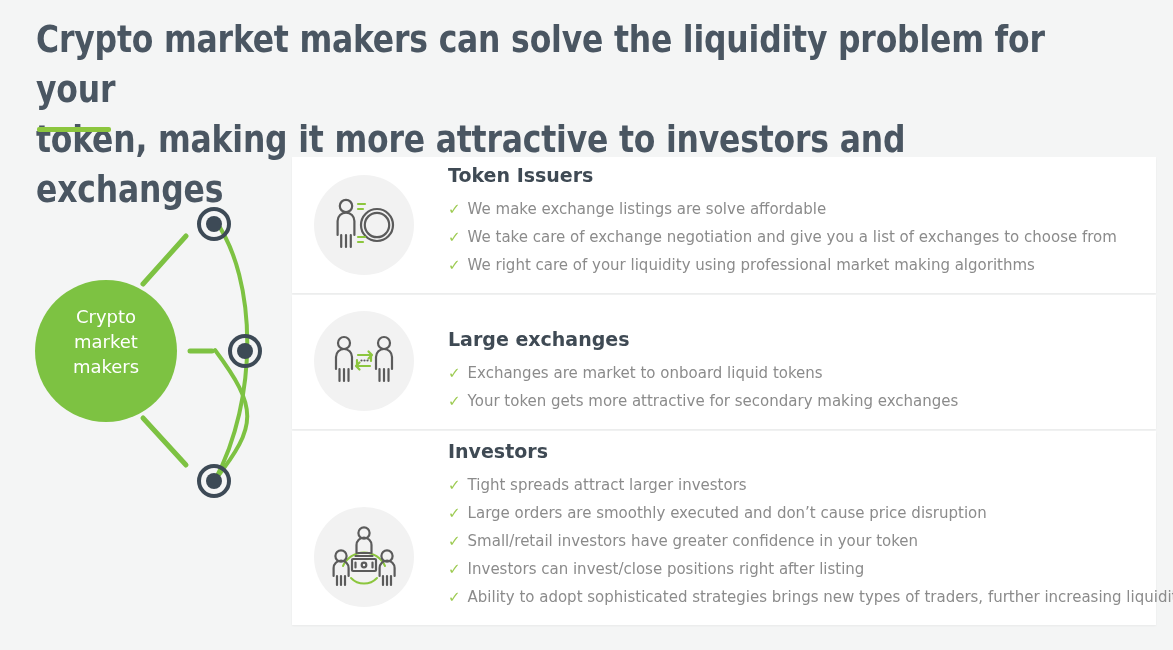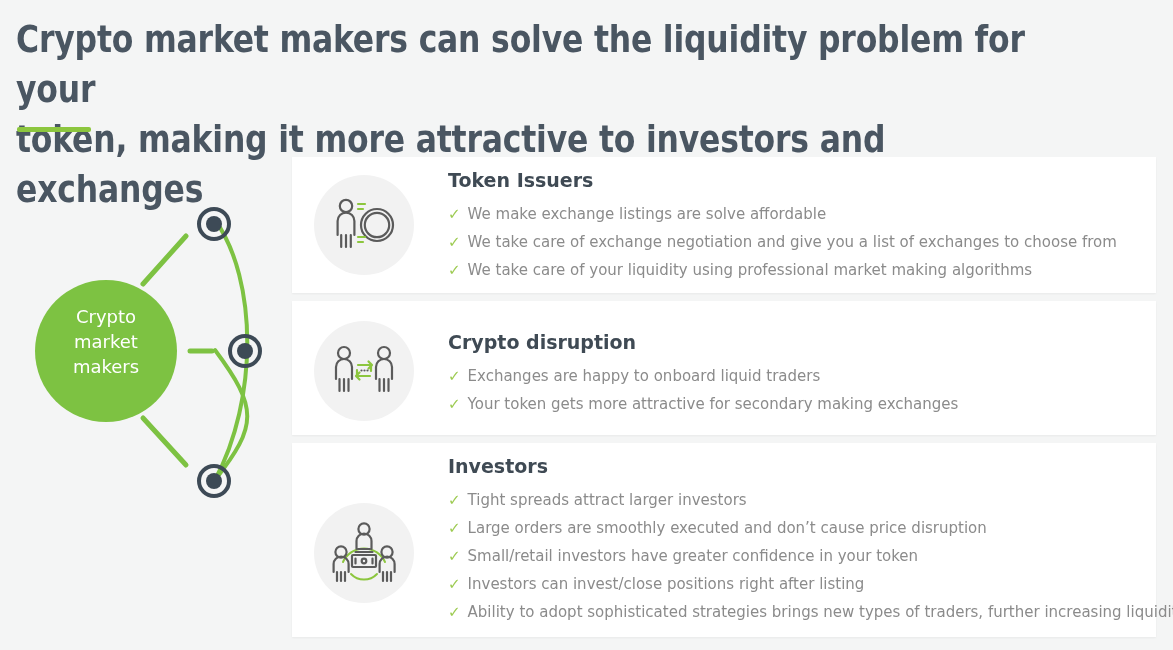--- a/index.html
+++ b/index.html
@@ -12,21 +12,21 @@
     height: 650px;
     background: #f4f5f5;
     font-family: "Liberation Sans", sans-serif;
     overflow: hidden;
     position: relative;
   }
 
   
   #title-block {
     position: absolute;
-    left: 16px;
+    left: 36px;
     top: 14px;
     width: 1130px;
   }
   #page-title {
     font-family: "DejaVu Sans Condensed", "Liberation Sans Narrow", "Liberation Sans", sans-serif;
     font-size: 38px;
     line-height: 50px;
     font-weight: 700;
     color: #4a5662;
     letter-spacing: -0.2px;
@@ -72,23 +72,23 @@
   #cards {
     position: absolute;
     left: 292px;
     top: 157px;
     width: 864px;
   }
   .card {
     background: #ffffff;
     box-shadow: 0 1px 2px rgba(0,0,0,0.05);
     display: flex;
-    align-items: center;
+    align-items: flex-end;
     box-sizing: border-box;
-    margin-bottom: 8px;
+    margin-bottom: 2px;
   }
   .card-icon {
     flex: 0 0 auto;
     width: 100px;
     height: 100px;
     margin: 18px 12px 18px 22px;
     border-radius: 50%;
     background: #f2f2f2;
     display: flex;
     align-items: center;
@@ -199,21 +199,21 @@
       <div class="bullet">
         <span class="check">✓</span>
         <span class="btext">We make exchange listings are solve affordable</span>
       </div>
       <div class="bullet">
         <span class="check">✓</span>
         <span class="btext">We take care of exchange negotiation and give you a list of exchanges to choose from</span>
       </div>
       <div class="bullet">
         <span class="check">✓</span>
-        <span class="btext">We take care of your liquidity using professional market making algorithms</span>
+        <span class="btext">We right care of your liquidity using professional market making algorithms</span>
       </div>
     </div>
   </div>
 
   <div class="card" id="card-crypto-exchanges">
     <div class="card-icon">
       <svg width="62" height="52" viewBox="0 0 62 52" xmlns="http://www.w3.org/2000/svg">
         <g fill="none" stroke="#5b5b5b" stroke-width="2.2" stroke-linecap="round" stroke-linejoin="round">
           <circle cx="11" cy="8" r="6"></circle>
           <path d="M3 34 V22 a8 8 0 0 1 16 0 V34"></path>
@@ -229,24 +229,24 @@
           <path d="M26.5 34.5 L23 31 L26.5 27.5"></path>
         </g>
         <g fill="#5b5b5b">
           <circle cx="28.5" cy="25.5" r="1.1"></circle>
           <circle cx="31.5" cy="25.5" r="1.1"></circle>
           <circle cx="34.5" cy="25.5" r="1.1"></circle>
         </g>
       </svg>
     </div>
     <div class="card-body">
-      <div class="card-heading">Crypto disruption</div>
-      <div class="bullet">
-        <span class="check">✓</span>
-        <span class="btext">Exchanges are happy to onboard liquid traders</span>
+      <div class="card-heading">Large exchanges</div>
+      <div class="bullet">
+        <span class="check">✓</span>
+        <span class="btext">Exchanges are market to onboard liquid tokens</span>
       </div>
       <div class="bullet">
         <span class="check">✓</span>
         <span class="btext">Your token gets more attractive for secondary making exchanges</span>
       </div>
     </div>
   </div>
 
   <div class="card" id="card-investors">
     <div class="card-icon">

